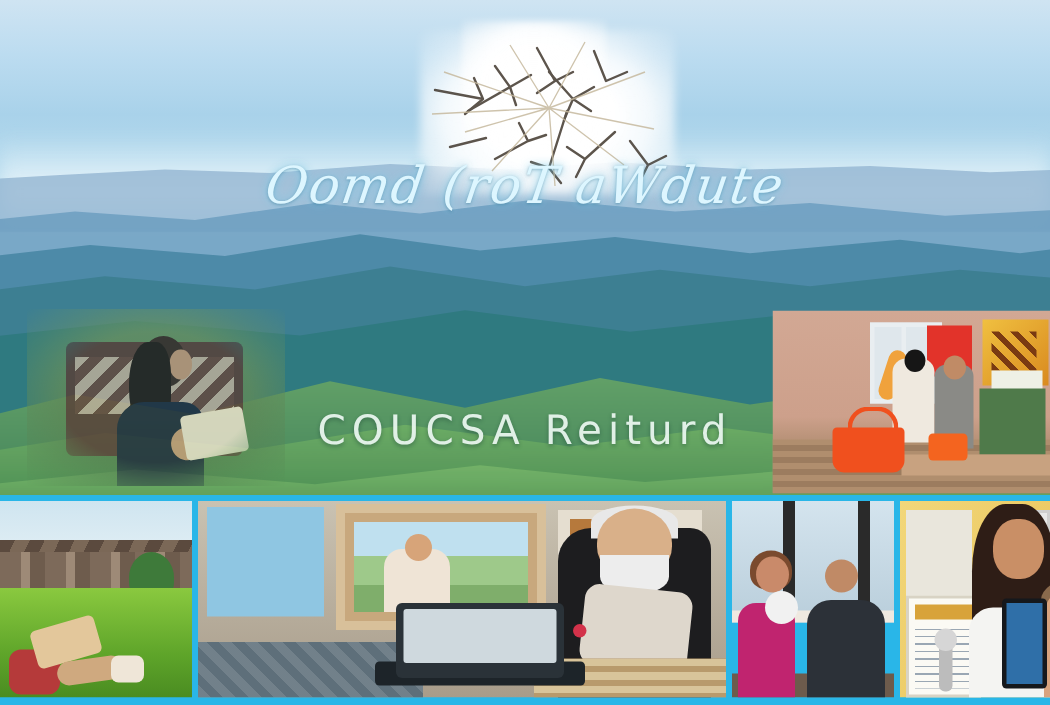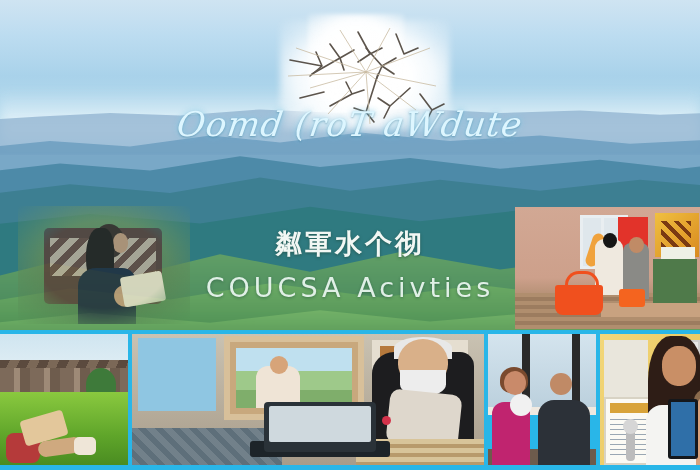--- a/index.html
+++ b/index.html
@@ -294,22 +294,21 @@
     <div class="pm-clerk"></div>
     <div class="pm-clerk-head"></div>
     <div class="pm-person"></div>
     <div class="pm-person-head"></div>
     <div class="pm-counter"></div>
     <div class="pm-basket2"></div>
     <div class="pm-basket"></div>
   </div>
 
   <div class="script-line">Oomd (roT aWdute</div>
-  <div class="cjk-line">粼軍水个彻</div>
-  <div class="sub-line">COUCSA Acivties</div>
+  <div class="sub-line">COUCSA Reiturd</div>
 
   <div class="collage">
 
     <div class="cell c1">
       <div class="f-sky"></div>
       <div class="f-houses"></div>
       <div class="f-tree"></div>
       <div class="f-grass"></div>
       <div class="f-kid-body"></div>
       <div class="f-kid-hat"></div>

